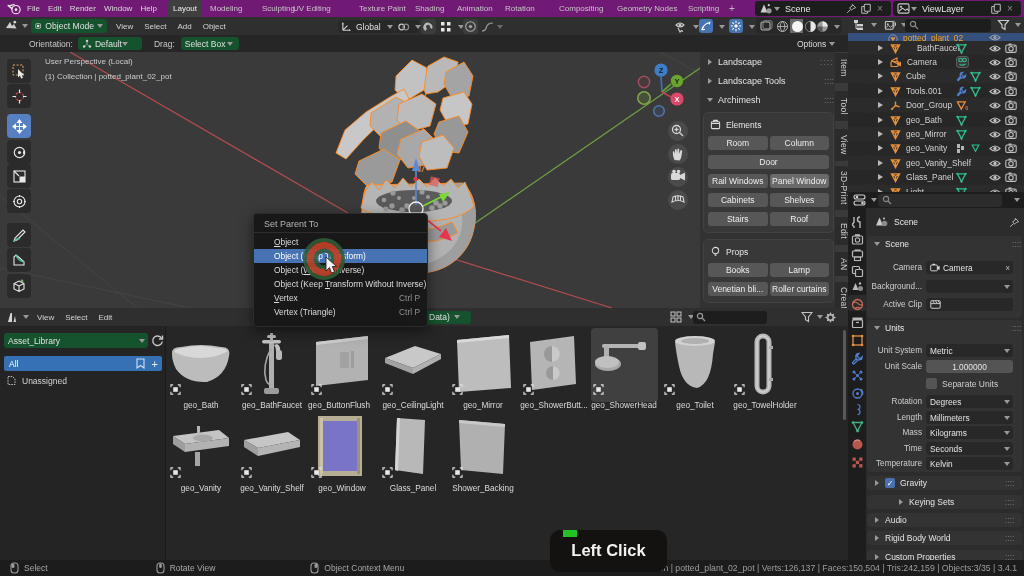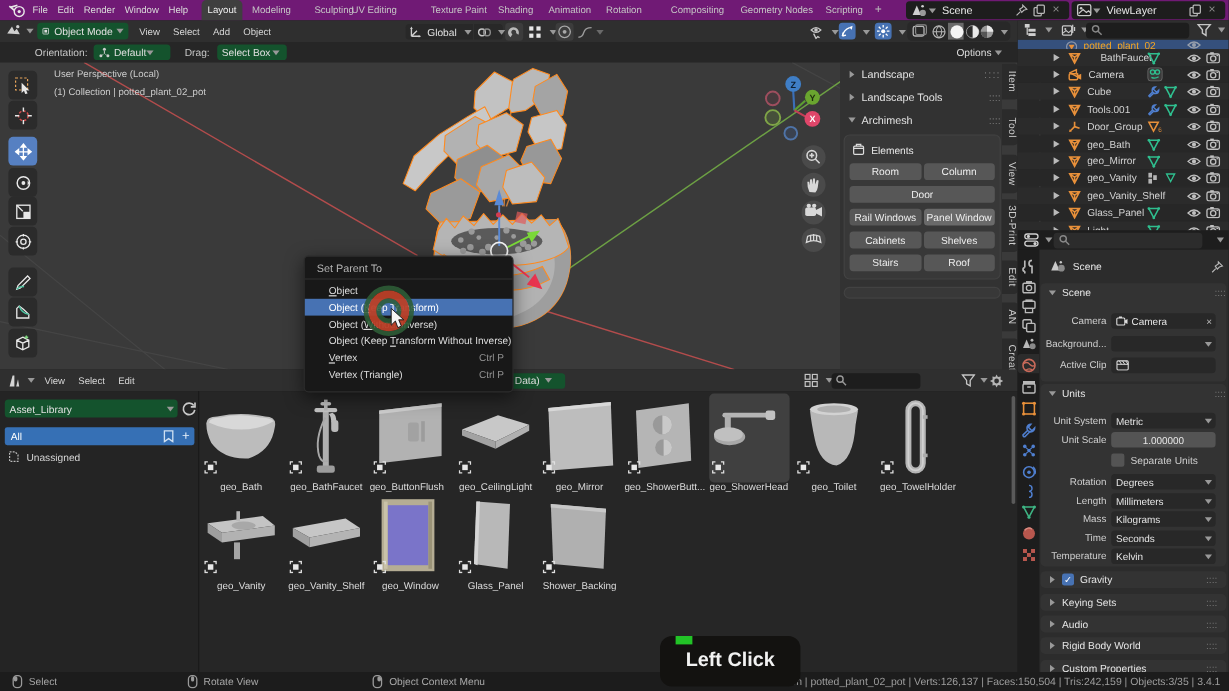--- a/index.html
+++ b/index.html
@@ -443,20 +443,37 @@
         </div>
     <div class="npbtnrow">
           <div class="npbtn">Cabinets</div>
           <div class="npbtn">Shelves</div>
         </div>
     <div class="npbtnrow" style="margin-bottom:2px;">
           <div class="npbtn">Stairs</div>
           <div class="npbtn">Roof</div>
         </div>
   </div>
+  <div class="npbox">
+    <div class="row" style="margin:2px 0 6px 2px;">
+      <svg width="11" height="11" viewBox="0 0 12 12">
+            <circle cx="6" cy="5" r="3.5" fill="none" stroke="#ddd" stroke-width="1.1"></circle>
+            <path d="M4.5 8.5 H7.5 M5 10 H7" stroke="#ddd" stroke-width="1.1"></path>
+          </svg>
+      <span style="margin-left:5px; color:#e8e8e8;">Props</span>
+    </div>
+    <div class="npbtnrow">
+          <div class="npbtn">Books</div>
+          <div class="npbtn">Lamp</div>
+        </div>
+    <div class="npbtnrow" style="margin-bottom:2px;">
+          <div class="npbtn">Venetian bli...</div>
+          <div class="npbtn">Roller curtains</div>
+        </div>
+  </div>
   <div class="npbox" style="height:8px; margin-bottom:0;"></div>
 </div>
 <div class="vtab" style="top:1px; height:30px;">Item</div>
 <div class="vtab" style="top:39px; height:30px;">Tool</div>
 <div class="vtab" style="top:77px; height:32px;">View</div>
 <div class="vtab" style="top:114px; height:44px;">3D-Print</div>
 <div class="vtab" style="top:165px; height:28px;">Edit</div>
 <div class="vtab" style="top:200px; height:24px;">AN</div>
 <div class="vtab" style="top:230px; height:38px;">Create</div>
 </div>
@@ -1200,21 +1217,21 @@
       </div>
     </div>
   <div class="ppanel abs row" style="left:1px; top:284px; width:155px; height:14px;">
       <span class="caret" style="transform:rotate(-90deg); margin:0 5px 0 7px;"></span>
       <div style="width:10px; height:10px; background:#4772b3; border-radius:2px; margin-right:5px; display:flex; align-items:center; justify-content:center;">
         <span style="color:#fff; font-size:8px;">✓</span>
       </div>
       <span style="color:#e5e5e5;">Gravity</span>
       <span style="position:absolute; left:138px; color:#777;">::::</span>
     </div>
-  <div class="ppanel abs row" style="left:1px; top:303px; width:155px; height:14px;">
+  <div class="ppanel abs row" style="left:1px; top:303px; width:155px; height:14px;padding-left:24px;">
       <span class="caret" style="transform:rotate(-90deg); margin:0 5px 0 7px;"></span>
       <span style="color:#e5e5e5;">Keying Sets</span>
       <span style="position:absolute; left:138px; color:#777;">::::</span>
     </div>
   <div class="ppanel abs row" style="left:1px; top:321px; width:155px; height:14px;">
       <span class="caret" style="transform:rotate(-90deg); margin:0 5px 0 7px;"></span>
       <span style="color:#e5e5e5;">Audio</span>
       <span style="position:absolute; left:138px; color:#777;">::::</span>
     </div>
   <div class="ppanel abs row" style="left:1px; top:339px; width:155px; height:14px;">

